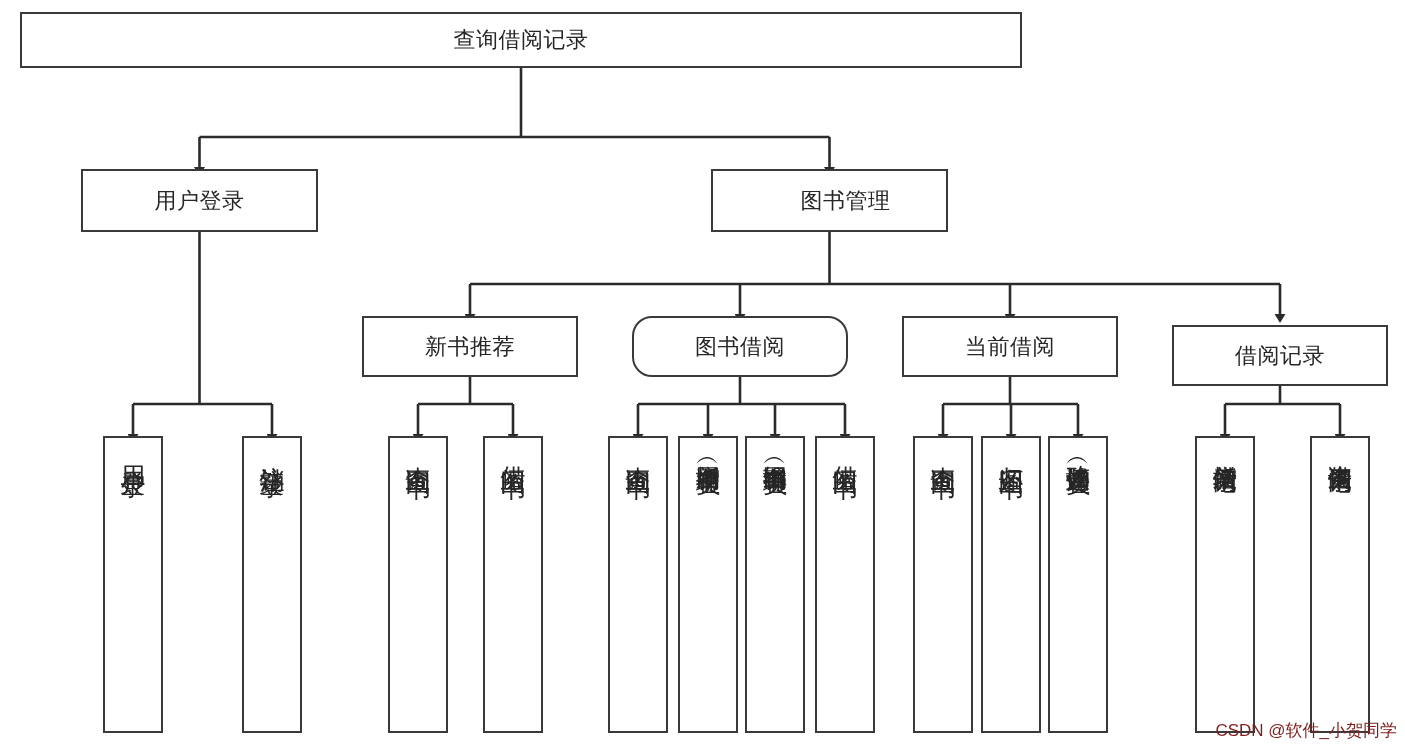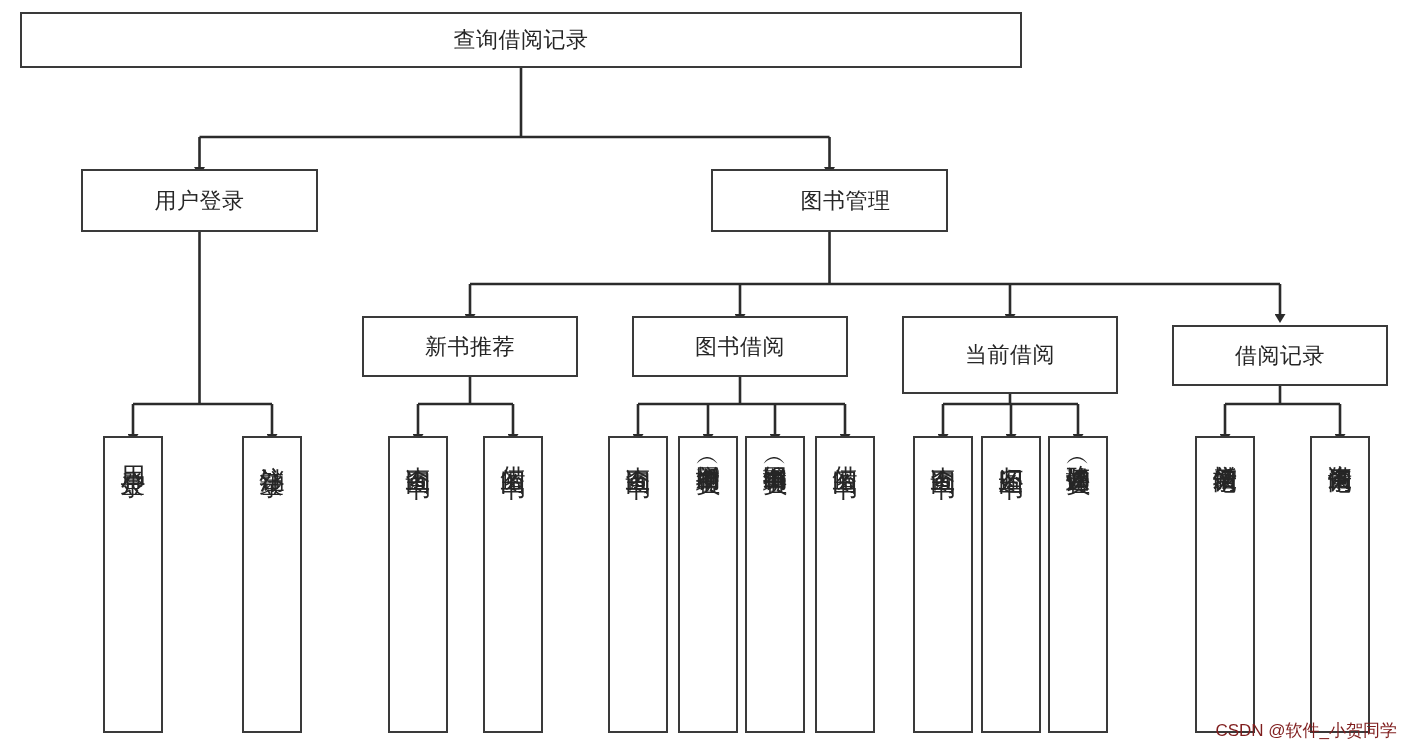--- a/index.html
+++ b/index.html
@@ -130,24 +130,24 @@
       </div>
       <div class="node h" style="left: 81px; top: 169px; width: 237px; height: 63px;">
         <span class="label">用户登录</span>
       </div>
       <div class="node h" style="left: 711px; top: 169px; width: 237px; height: 63px; padding-left: 32px;">
         <span class="label">图书管理</span>
       </div>
       <div class="node h" style="left: 362px; top: 316px; width: 216px; height: 61px;">
         <span class="label">新书推荐</span>
       </div>
-      <div class="node h" style="left: 632px; top: 316px; width: 216px; height: 61px;">
+      <div class="node h" style="left: 632px; top: 316px; width: 216px; height: 61px; border-radius: 20px;">
         <span class="label">图书借阅</span>
       </div>
-      <div class="node h" style="left: 902px; top: 316px; width: 216px; height: 78px;">
+      <div class="node h" style="left: 902px; top: 316px; width: 216px; height: 61px;">
         <span class="label">当前借阅</span>
       </div>
       <div class="node h" style="left: 1172px; top: 325px; width: 216px; height: 61px;">
         <span class="label">借阅记录</span>
       </div>
       <div class="node v" style="left: 103px; top: 436px; width: 60px; height: 297px;">
         <span class="label">用户登录</span>
       </div>
       <div class="node v" style="left: 242px; top: 436px; width: 60px; height: 297px;">
         <span class="label">注销登录</span>

